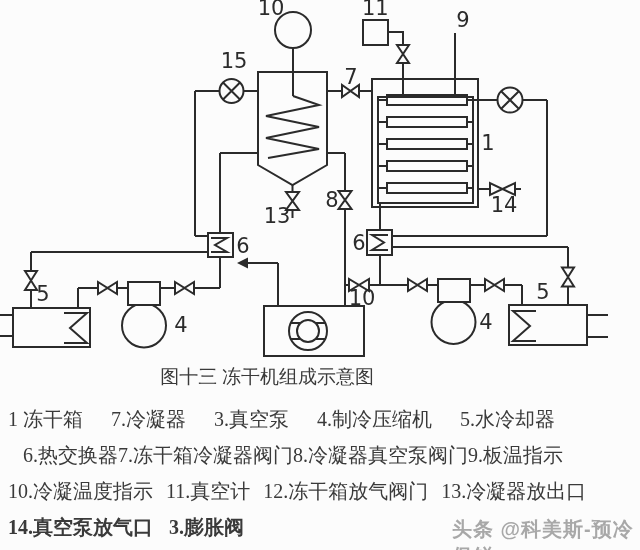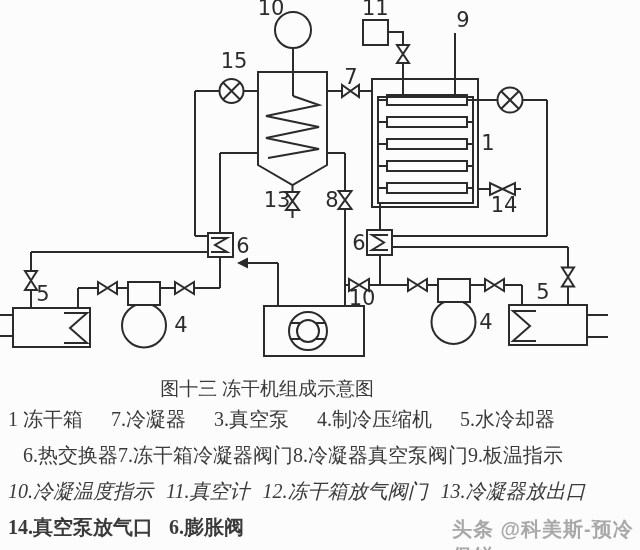--- a/index.html
+++ b/index.html
@@ -4,26 +4,26 @@
 <style>
   html,body{margin:0;padding:0;background:#fcfcfc;}
   .stage{position:relative;width:640px;height:550px;background:#fcfcfc;overflow:hidden;
          font-family:"DejaVu Sans",sans-serif;}
   svg{position:absolute;left:0;top:0;}
   svg *{stroke:#2b2b2b;stroke-width:2;fill:none;stroke-linejoin:miter;stroke-linecap:butt;}
   svg .fillbg{fill:#fcfcfc;}
   svg .filled{fill:#2b2b2b;stroke:none;}
   .dlabel{position:absolute;color:#2b2b2b;font-size:21px;line-height:22px;text-align:center;
           font-family:"DejaVu Sans",sans-serif;}
-  .caption{position:absolute;left:148px;top:376px;width:238px;text-align:center;
+  .caption{position:absolute;left:148px;top:364px;width:238px;text-align:center;
            font-family:"Liberation Serif",serif;font-size:19px;color:#3a3a3a;white-space:nowrap;}
   .legend{position:absolute;left:8px;top:408px;color:#3a3a3a;
           font-family:"Liberation Serif",serif;font-size:20px;}
   .legend-row{display:flex;align-items:flex-start;white-space:nowrap;line-height:22px;margin-bottom:14px;}
-  .g1{gap:28px;} .g2{margin-left:15px;} .g3{gap:13px;font-style:italic;} .g4{gap:16px;font-weight:bold;}
+  .g1{gap:28px;} .g2{margin-left:15px;} .g3{gap:13px;} .g4{gap:16px;font-weight:bold;}
   .watermark{position:absolute;left:452px;top:516px;font-size:20px;font-weight:bold;
              color:#a8a8a8;letter-spacing:1px;font-family:"Liberation Sans",sans-serif;}
 </style>
 </head>
 <body>
 
 <div class="stage">
 
   <svg width="640" height="550" viewBox="0 0 640 550">
 
@@ -164,21 +164,21 @@
     </g>
   </svg>
 
   <span class="dlabel" style="left:255px;top:-3px;width:32px">10</span>
   <span class="dlabel" style="left:362px;top:-3px;width:26px">11</span>
   <span class="dlabel" style="left:219px;top:50px;width:30px">15</span>
   <span class="dlabel" style="left:343px;top:66px;width:16px">7</span>
   <span class="dlabel" style="left:455px;top:9px;width:16px">9</span>
   <span class="dlabel" style="left:480px;top:132px;width:16px">1</span>
   <span class="dlabel" style="left:489px;top:194px;width:30px">14</span>
-  <span class="dlabel" style="left:261px;top:189px;width:32px">13</span>
+  <span class="dlabel" style="left:261px;top:205px;width:32px">13</span>
   <span class="dlabel" style="left:324px;top:189px;width:16px">8</span>
   <span class="dlabel" style="left:235px;top:235px;width:16px">6</span>
   <span class="dlabel" style="left:351px;top:232px;width:16px">6</span>
   <span class="dlabel" style="left:347px;top:287px;width:30px">10</span>
   <span class="dlabel" style="left:172px;top:314px;width:18px">4</span>
   <span class="dlabel" style="left:477px;top:311px;width:18px">4</span>
   <span class="dlabel" style="left:35px;top:283px;width:16px">5</span>
   <span class="dlabel" style="left:533px;top:281px;width:20px">5</span>
 
   <div class="caption">图十三 冻干机组成示意图</div>
@@ -198,19 +198,19 @@
       <span>9.板温指示</span>
     </div>
     <div class="legend-row g3">
       <span>10.冷凝温度指示</span>
       <span>11.真空计</span>
       <span>12.冻干箱放气阀门</span>
       <span>13.冷凝器放出口</span>
     </div>
     <div class="legend-row g4">
       <span>14.真空泵放气口</span>
-      <span>6.膨胀阀</span>
+      <span>3.膨胀阀</span>
     </div>
   </div>
 
   <div class="watermark">头条 @科美斯-预冷保鲜</div>
 
 </div>
 
 </body></html>

